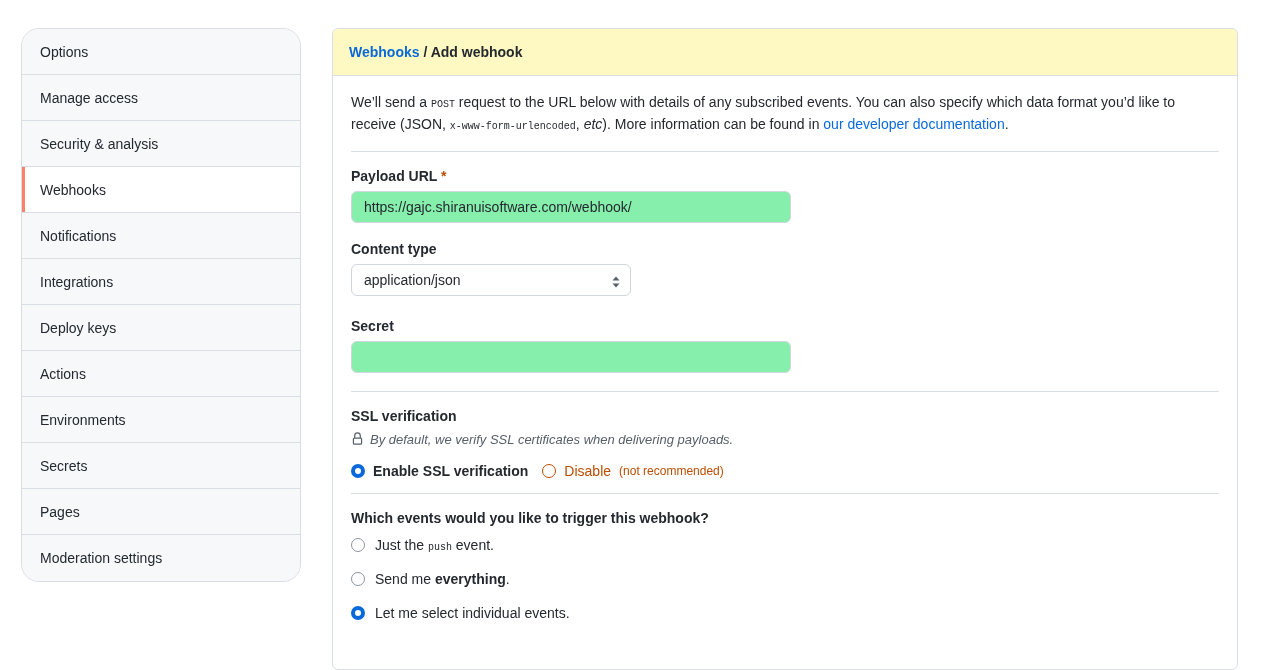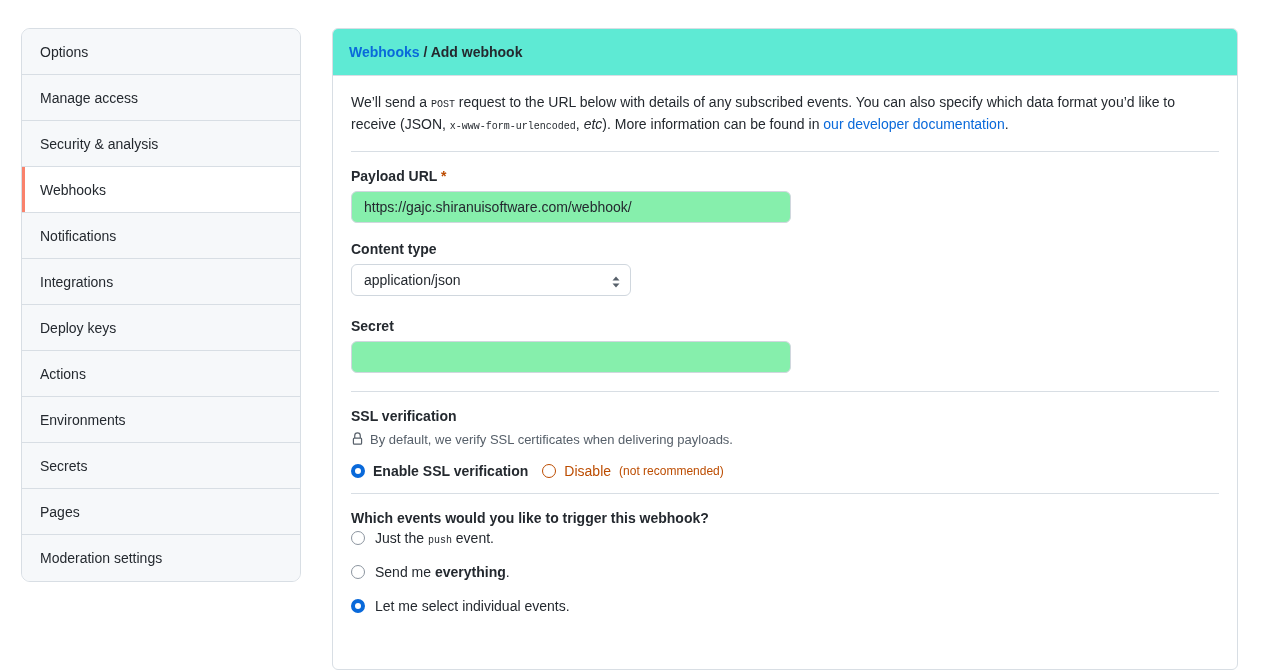--- a/index.html
+++ b/index.html
@@ -20,21 +20,21 @@
     display: flex;
     align-items: flex-start;
   }
 
   
   .sidebar {
     width: 280px;
     margin-left: 21px;
     margin-top: 28px;
     border: 1px solid #d8dee4;
-    border-radius: 9px;
+    border-radius: 18px;
     overflow: hidden;
     background: #f6f8fa;
     flex: 0 0 auto;
   }
   .side-item {
     position: relative;
     height: 46px;
     display: flex;
     align-items: center;
     padding-left: 18px;
@@ -62,21 +62,21 @@
     margin-left: 31px;
     margin-top: 28px;
     width: 906px;
     border: 1px solid #d8dee4;
     border-radius: 6px;
     background: #ffffff;
     min-height: 642px;
     flex: 0 0 auto;
   }
   .panel-header {
-    background: #5eead4;
+    background: #fef9c3;
     border-bottom: 1px solid #d8dee4;
     border-radius: 5px 5px 0 0;
     padding: 15px 16px;
     font-size: 14px;
     font-weight: bold;
     color: #24292f;
   }
   .panel-header a {
     color: #0969da;
     text-decoration: none;
@@ -158,20 +158,21 @@
     pointer-events: none;
   }
 
   .ssl-note {
     display: flex;
     align-items: center;
     gap: 6px;
     font-size: 13px;
     color: #57606a;
     margin: 6px 0 16px 0;
+    font-style: italic;
   }
   .lock-icon { display: inline-flex; flex: 0 0 auto; }
 
   .radio-row {
     display: flex;
     align-items: center;
     gap: 14px;
     margin-bottom: 4px;
   }
   .radio-opt {
@@ -197,21 +198,21 @@
   }
   .radio.warn { border-color: #bc4c00; }
   .bold { font-weight: bold; }
   .warn-text { color: #bc4c00; font-weight: normal; text-align: right; }
   .warn-small { color: #bc4c00; font-size: 12px; font-weight: normal; }
 
   .events-question {
     font-size: 14px;
     font-weight: bold;
     color: #24292f;
-    margin-bottom: 4px;
+    margin-bottom: 11px;
   }
   .event-opt {
     display: flex;
     align-items: center;
     gap: 10px;
     font-size: 14px;
     color: #24292f;
     margin-bottom: 18px;
     cursor: pointer;
   }

